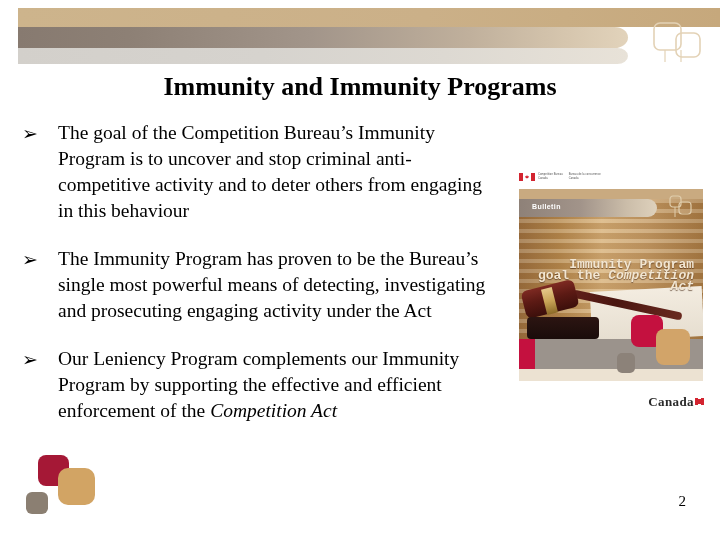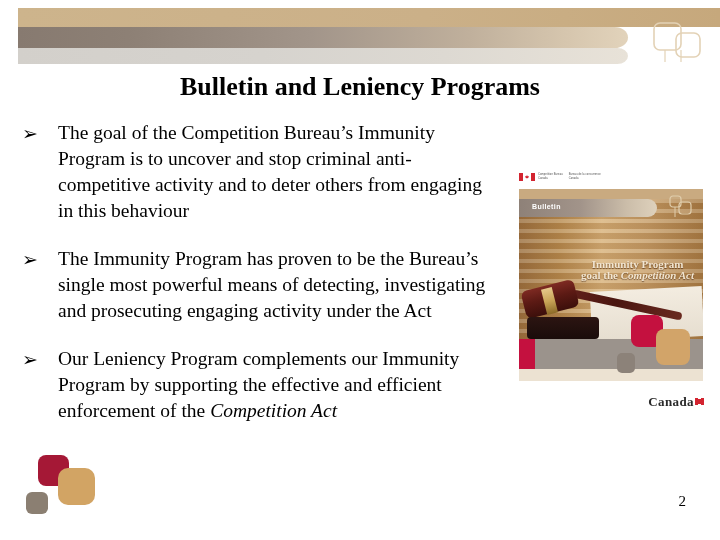--- a/index.html
+++ b/index.html
@@ -207,25 +207,25 @@
     right: 8px;
     top: 6px;
     width: 26px;
     height: 22px;
     z-index: 4;
   }
   .br-title {
     position: absolute;
     right: 9px;
     top: 70px;
-    text-align: center;
-    font-size: 11px;
+    text-align: right;
+    font-size: 13px;
     line-height: 11px;
     color: #f2e6d2;
-    font-family: Liberation Serif, serif;
+    font-family: Liberation Mono, monospace;
     font-weight: bold;
     z-index: 4;
     text-shadow: 0 1px 1px rgba(60,30,10,0.6);
   }
   .br-title i { font-style: italic; }
 
   
   .br-gavel-head {
     position: absolute;
     left: 4px;
@@ -398,21 +398,21 @@
     <div class="banner-icon">
       <svg width="62" height="42" viewBox="0 0 62 42">
         <rect x="2" y="3" width="27" height="27" rx="6" ry="6" fill="none" stroke="#e3d2b6" stroke-width="1.6"></rect>
         <rect x="24" y="13" width="24" height="24" rx="6" ry="6" fill="none" stroke="#e3d2b6" stroke-width="1.6"></rect>
         <line x1="13" y1="30" x2="13" y2="42" stroke="#e3d2b6" stroke-width="1.2"></line>
         <line x1="29" y1="30" x2="29" y2="42" stroke="#e3d2b6" stroke-width="1.2"></line>
       </svg>
     </div>
   </div>
 
-  <div class="slide-title">Bulletin and Leniency Programs</div>
+  <div class="slide-title">Immunity and Immunity Programs</div>
 
   <div class="body-area">
 
     <div class="bullet">
       <span class="bullet-marker">➢</span>
       <span class="bullet-text"><span>The goal of the Competition Bureau’s Immunity Program is to uncover and stop criminal anti-competitive activity and to deter others from engaging in this behaviour</span><i></i></span>
     </div>
 
     <div class="bullet">
       <span class="bullet-marker">➢</span>

